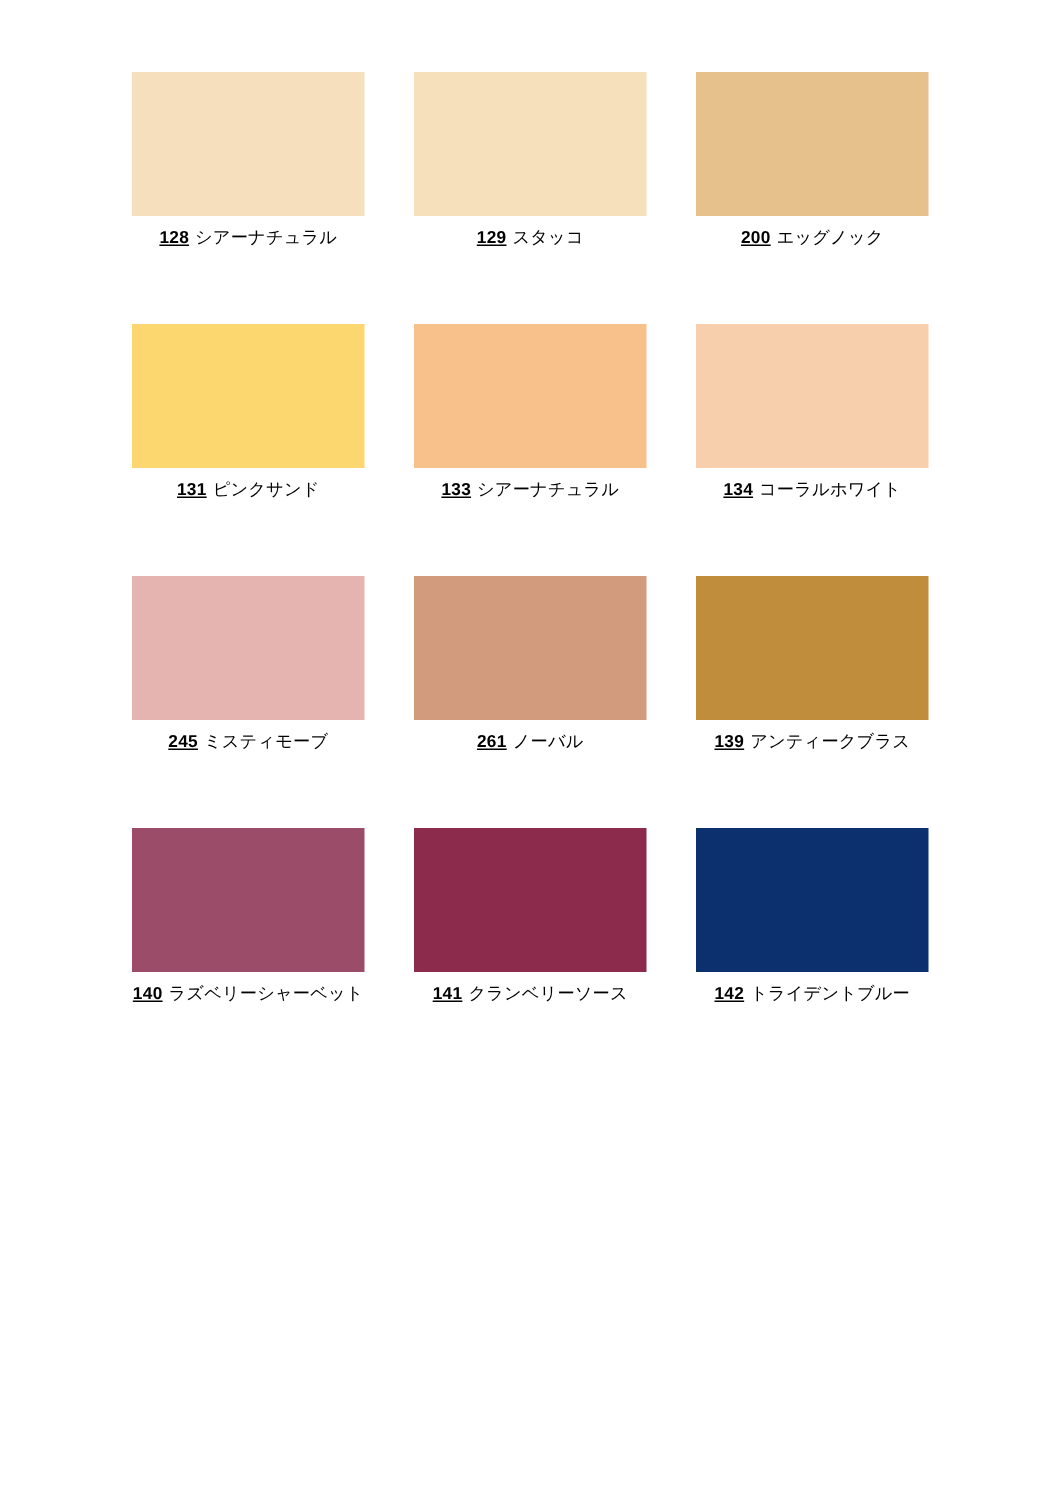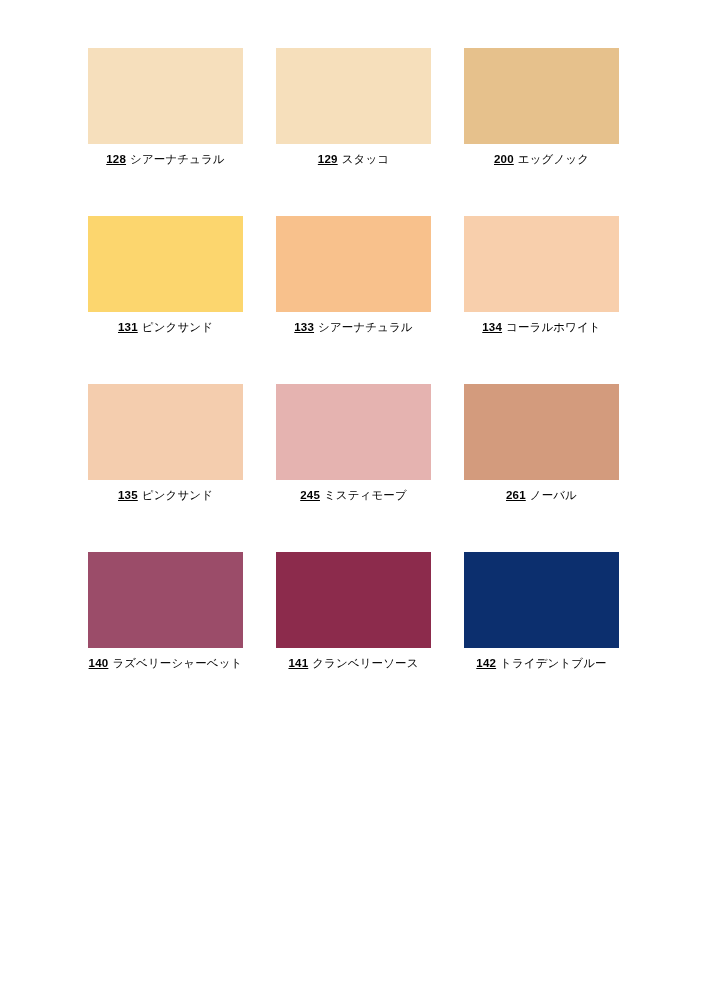--- a/index.html
+++ b/index.html
@@ -86,30 +86,30 @@
       </div>
       <div class="swatch-cell">
         <div class="swatch-chip" style="background-color: rgb(248, 193, 140);"></div>
         <div class="swatch-label"><span class="sw-code">133</span><span class="sw-name">シアーナチュラル</span></div>
       </div>
       <div class="swatch-cell">
         <div class="swatch-chip" style="background-color: rgb(248, 207, 172);"></div>
         <div class="swatch-label"><span class="sw-code">134</span><span class="sw-name">コーラルホワイト</span></div>
       </div>
       <div class="swatch-cell">
-        <div class="swatch-chip" style="background-color: rgb(244, 205, 174);"></div>
-        <div class="swatch-label"><span class="sw-code">135</span><span class="sw-name">ピンクサンド</span></div>
-      </div>
-      <div class="swatch-cell">
         <div class="swatch-chip" style="background-color: rgb(229, 179, 176);"></div>
         <div class="swatch-label"><span class="sw-code">245</span><span class="sw-name">ミスティモーブ</span></div>
       </div>
       <div class="swatch-cell">
         <div class="swatch-chip" style="background-color: rgb(211, 155, 125);"></div>
         <div class="swatch-label"><span class="sw-code">261</span><span class="sw-name">ノーバル</span></div>
+      </div>
+      <div class="swatch-cell">
+        <div class="swatch-chip" style="background-color: rgb(192, 141, 60);"></div>
+        <div class="swatch-label"><span class="sw-code">139</span><span class="sw-name">アンティークブラス</span></div>
       </div>
       <div class="swatch-cell">
         <div class="swatch-chip" style="background-color: rgb(155, 76, 105);"></div>
         <div class="swatch-label"><span class="sw-code">140</span><span class="sw-name">ラズベリーシャーベット</span></div>
       </div>
       <div class="swatch-cell">
         <div class="swatch-chip" style="background-color: rgb(140, 43, 76);"></div>
         <div class="swatch-label"><span class="sw-code">141</span><span class="sw-name">クランベリーソース</span></div>
       </div>
       <div class="swatch-cell">

